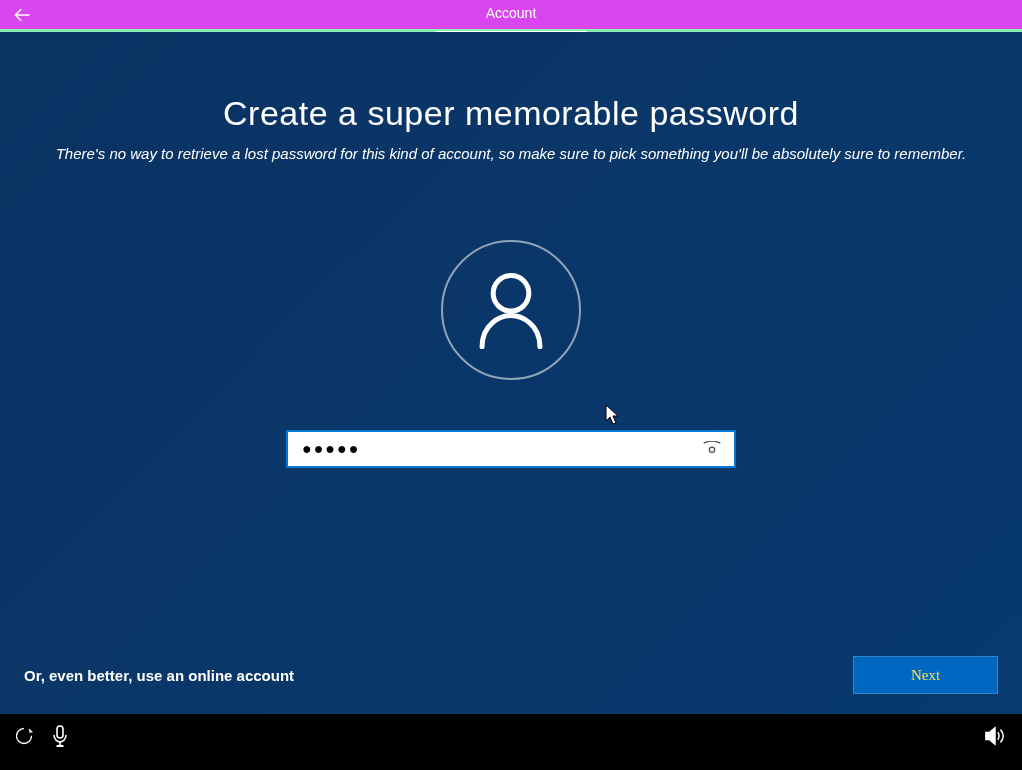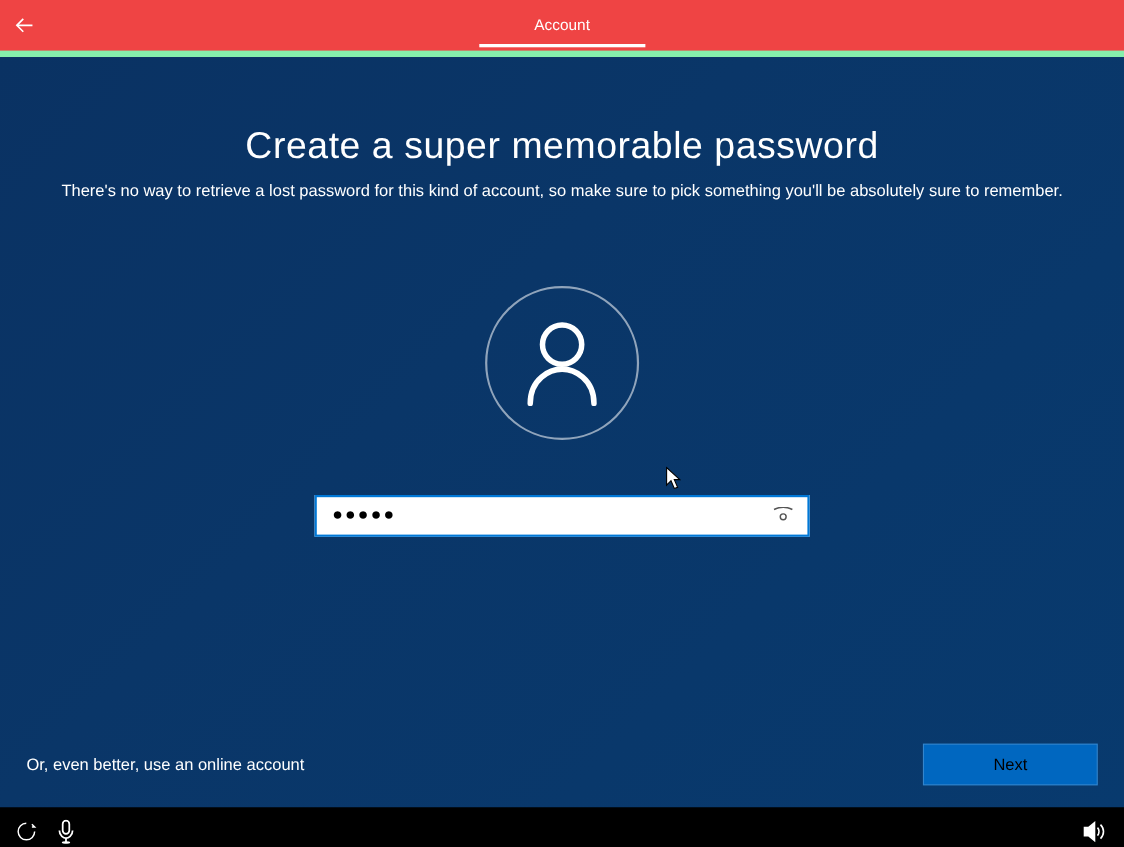--- a/index.html
+++ b/index.html
@@ -9,26 +9,26 @@
     }
     body {
       width: 1022px;
       height: 770px;
       font-family: "Segoe UI", "Segoe UI Light", Arial, sans-serif;
       background: #000;
       overflow: hidden;
       position: relative;
     }
     .top-bar {
-      height: 52px;
-      background: #ef4444;
-      display: flex;
-      align-items: center;
-      position: relative;
-      border-bottom: 6px solid #86efac;
+      height: 32px;
+      background: #d946ef;
+      display: flex;
+      align-items: center;
+      position: relative;
+      border-bottom: 3px solid #86efac;
     }
     .back-btn {
       width: 44px;
       height: 44px;
       display: flex;
       align-items: center;
       justify-content: center;
       color: #fff;
       cursor: pointer;
     }
@@ -61,20 +61,21 @@
       font-weight: 300;
       letter-spacing: 0.5px;
       text-align: center;
     }
     .subtitle {
       margin-top: 12px;
       font-size: 15px;
       font-weight: 400;
       text-align: center;
       max-width: 940px;
+      font-style: italic;
     }
     .avatar-circle {
       margin-top: 78px;
       width: 140px;
       height: 140px;
       border: 2px solid rgba(255,255,255,0.55);
       border-radius: 50%;
       display: flex;
       align-items: center;
       justify-content: center;
@@ -122,33 +123,33 @@
       bottom: 20px;
       left: 0;
       right: 0;
       display: flex;
       align-items: center;
       justify-content: space-between;
       padding: 0 24px;
     }
     .online-link {
       font-size: 15px;
-      font-weight: 400;
+      font-weight: 700;
       color: #fff;
       cursor: pointer;
       text-align: center;
     }
     .next-btn {
-      width: 159px;
+      width: 145px;
       height: 38px;
       background: #0067c0;
       border: 1px solid rgba(255,255,255,0.2);
-      color: #000000;
+      color: #fde047;
       font-size: 15px;
-      font-family: Liberation Sans, sans-serif;
+      font-family: Liberation Serif, serif;
       cursor: pointer;
     }
     .status-bar {
       height: 44px;
       background: #000;
       display: flex;
       align-items: center;
       padding: 0 14px;
       position: relative;
     }

